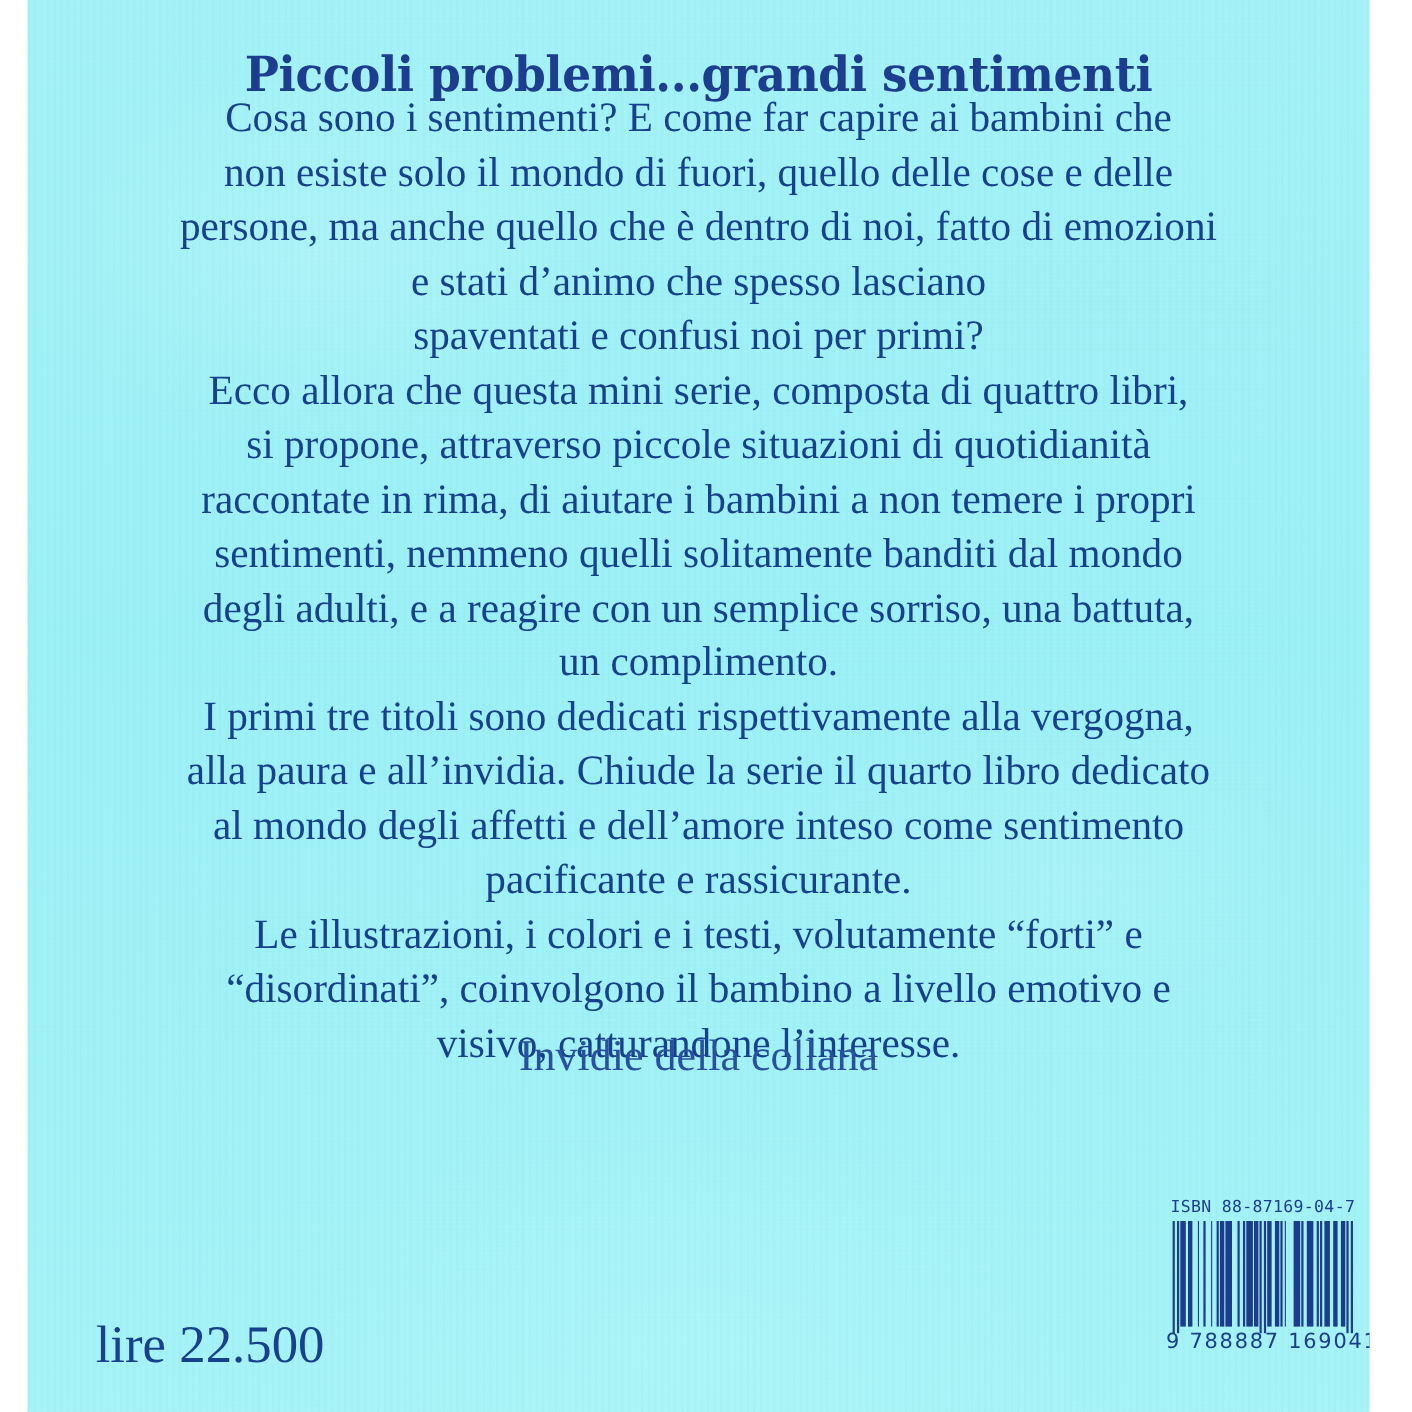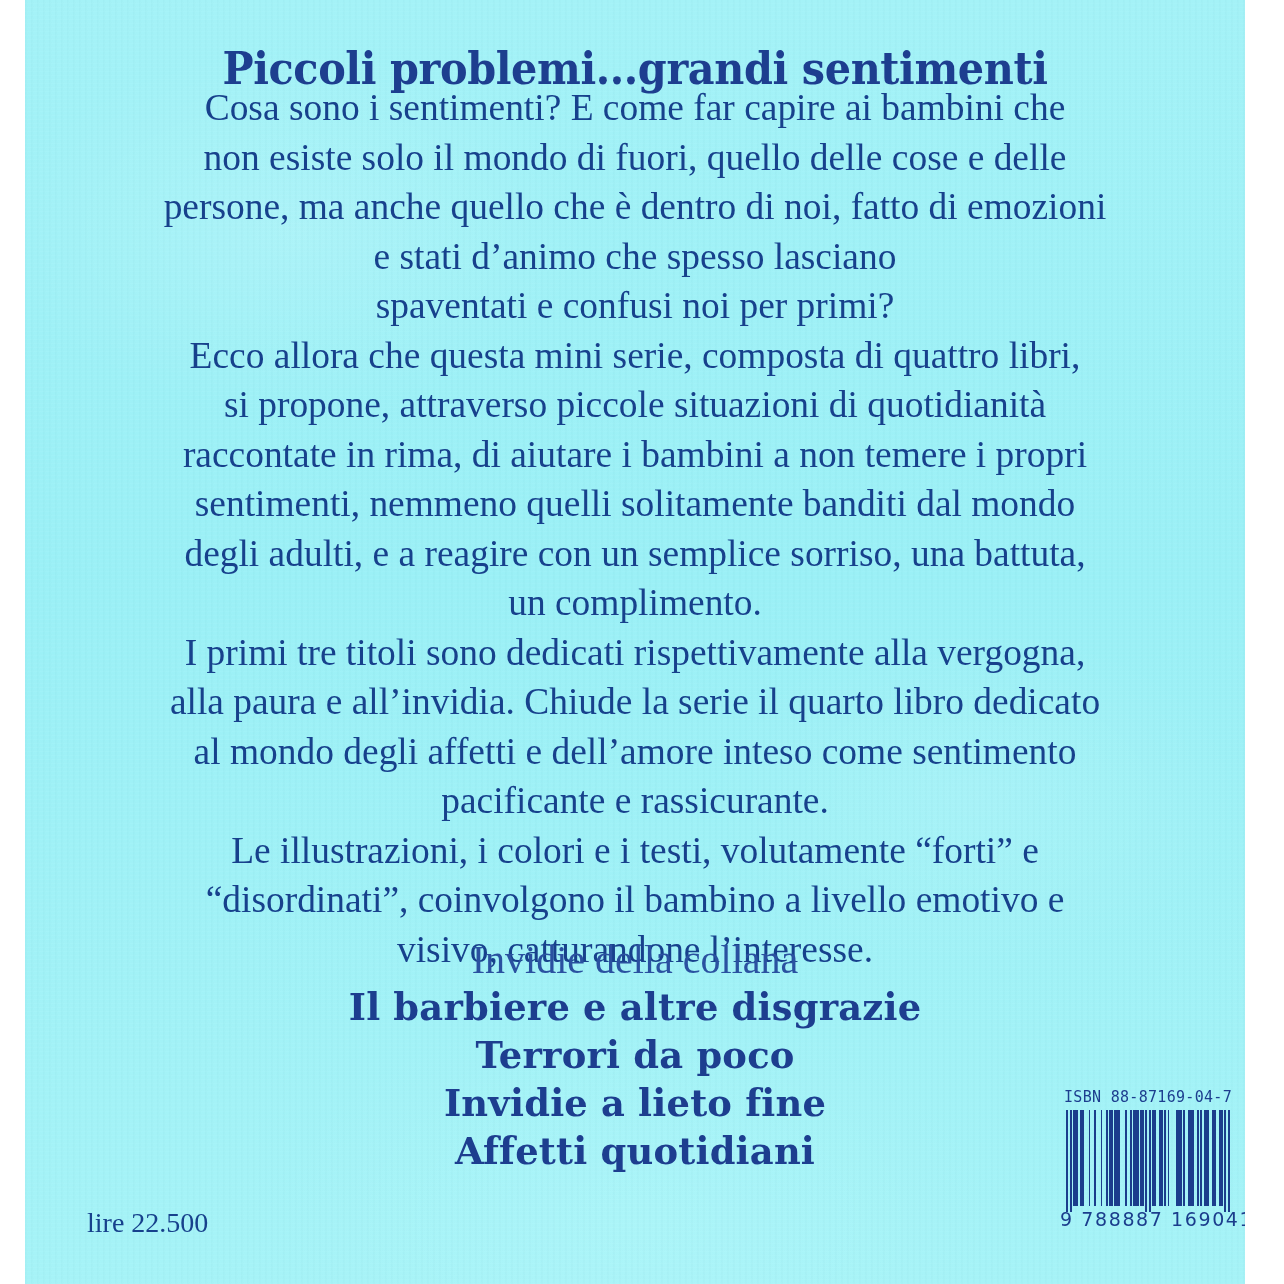--- a/index.html
+++ b/index.html
@@ -112,21 +112,21 @@
     white-space: nowrap;
     transform: scaleX(0.97);
     transform-origin: 50% 50%;
   }
 
   
   .price {
     position: absolute;
     left: 62px;
     top: 1200px;
-    font-size: 28px;
+    font-size: 48px;
     line-height: 46px;
     color: #17418c;
     white-space: nowrap;
   }
   .age {
     position: absolute;
     left: 540px;
     top: 1200px;
     font-size: 40px;
     line-height: 46px;
@@ -200,26 +200,20 @@
       <span class="ln">alla paura e all’invidia. Chiude la serie il quarto libro dedicato</span>
       <span class="ln">al mondo degli affetti e dell’amore inteso come sentimento</span>
       <span class="ln">pacificante e rassicurante.</span>
       <span class="ln">Le illustrazioni, i colori e i testi, volutamente “forti” e</span>
       <span class="ln">“disordinati”, coinvolgono il bambino a livello emotivo e</span>
       <span class="ln">visivo, catturandone l’interesse.</span>
     </div>
 
     <div class="series">
       <div class="series-heading">Invidie della collana</div>
-      <div class="series-list">
-        <span class="series-item">Il barbiere e altre disgrazie</span>
-        <span class="series-item">Terrori da poco</span>
-        <span class="series-item">Invidie a lieto fine</span>
-        <span class="series-item">Affetti quotidiani</span>
-      </div>
     </div>
 
     <div class="price">lire 22.500</div>
 
 
     <div class="barcode-block">
       <div class="isbn-text">ISBN 88-87169-04-7</div>
       <div class="barcode-bars" id="bars">
           <i class="guard" style="width: 1.72px; background: rgb(27, 61, 140);"></i>
           <i class="sp" style="width: 1.72px;"></i>

